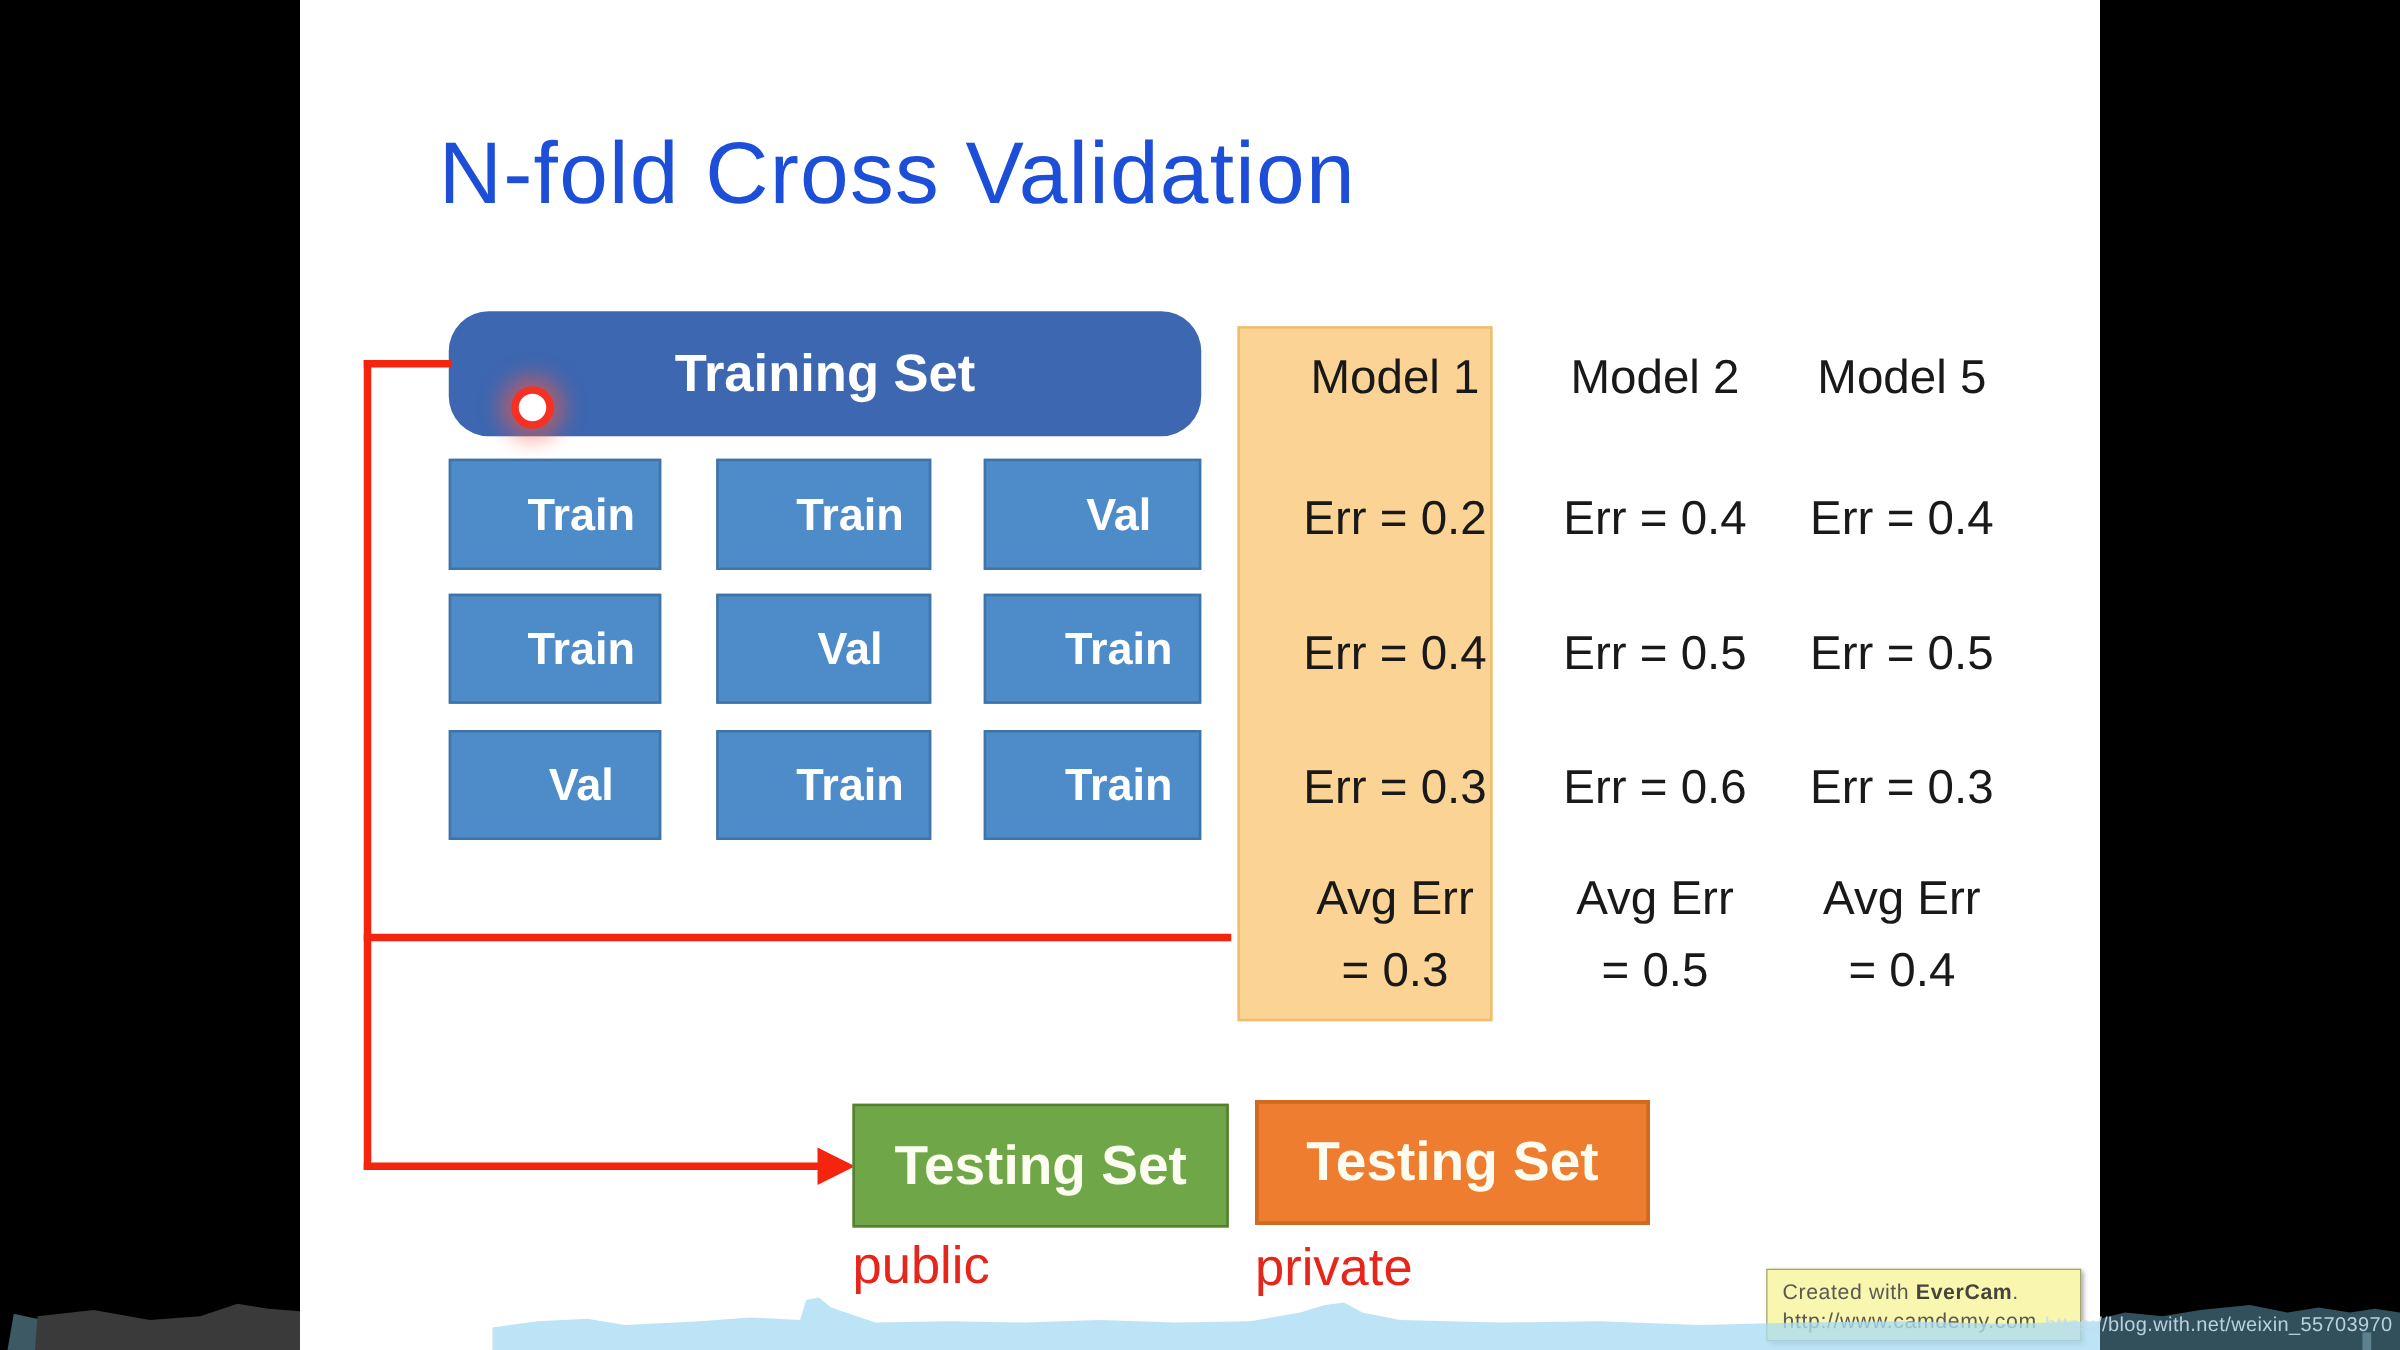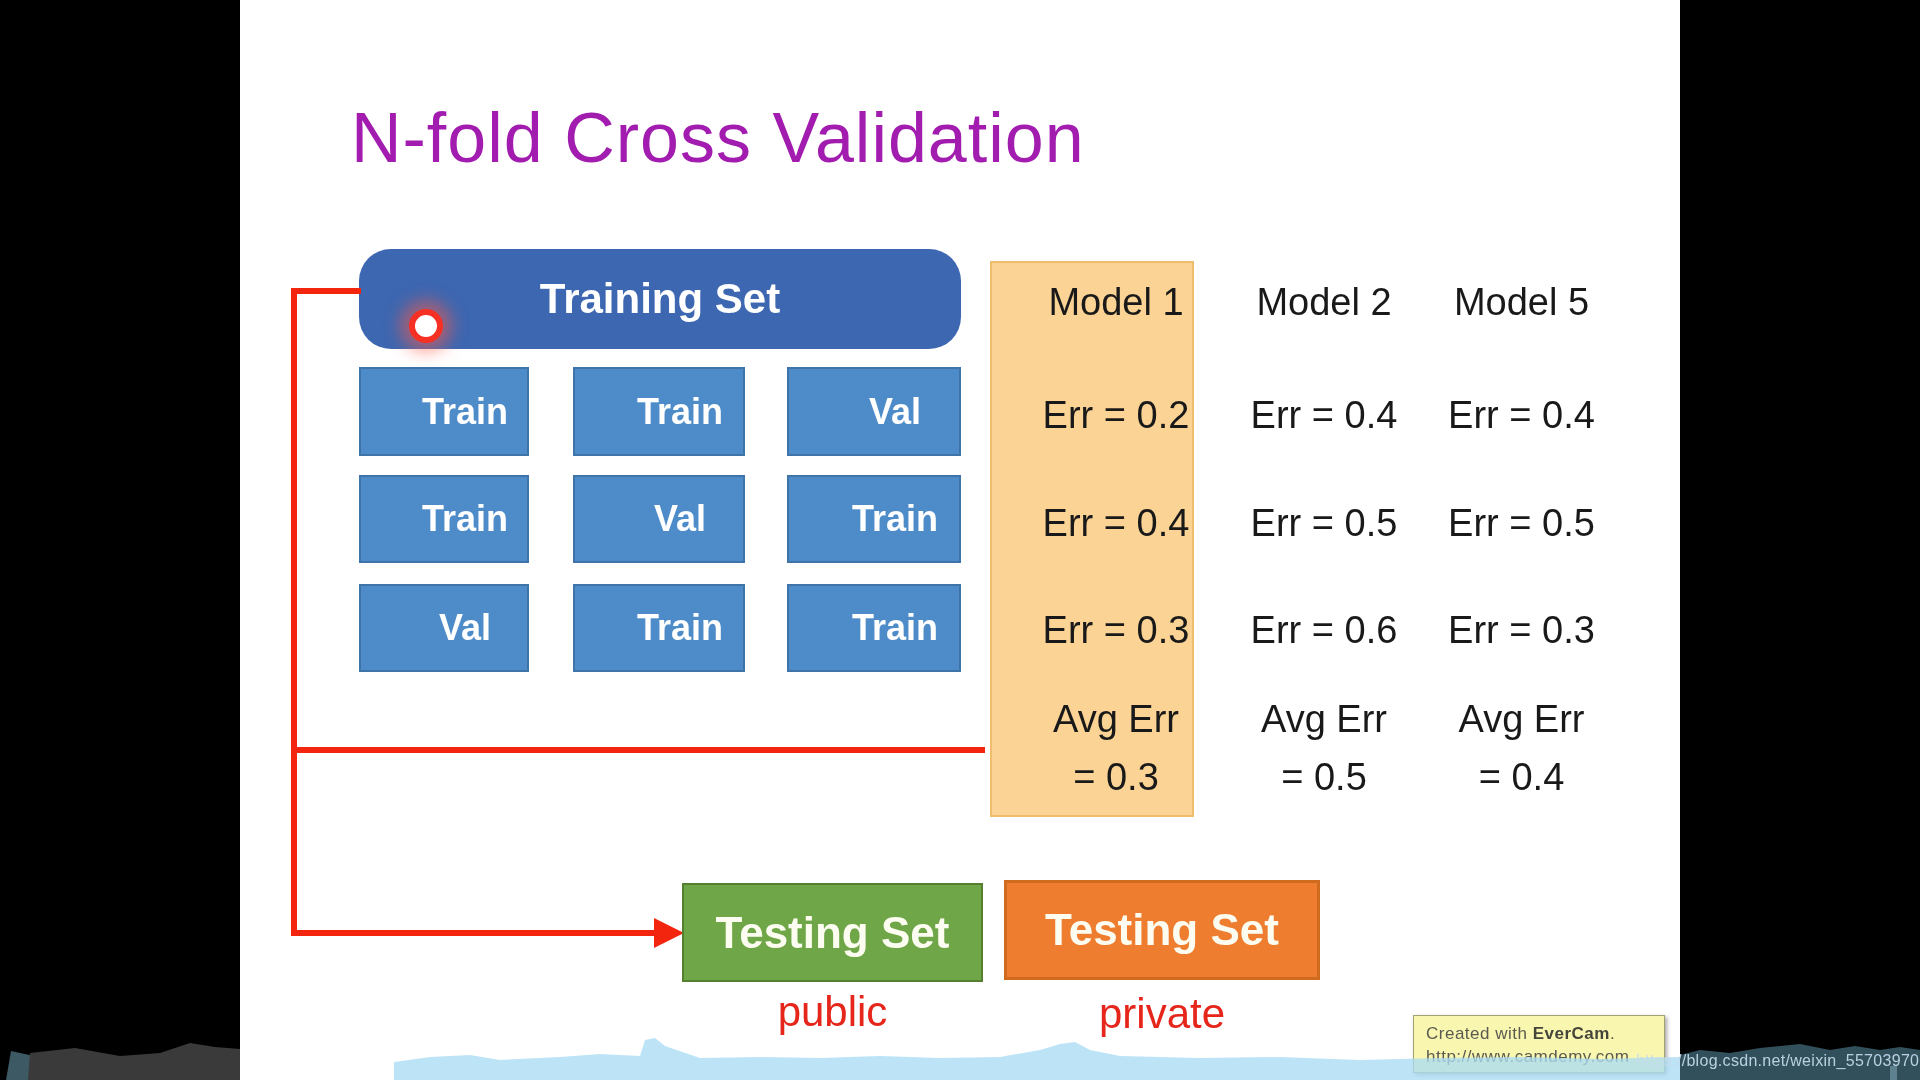--- a/index.html
+++ b/index.html
@@ -1,40 +1,40 @@
 <!DOCTYPE html>
 <html><head>
 <meta charset="utf-8">
 <style>
   html,body{margin:0;padding:0;background:#555;}
   .stage{position:relative;width:1920px;height:1080px;background:#ffffff;overflow:hidden;
          font-family:"Liberation Sans",sans-serif;}
   .bar{position:absolute;top:0;bottom:0;background:#000;}
   .title{position:absolute;left:351px;top:98px;font-size:70px;font-weight:400;
-         color:#a21caf;letter-spacing:1px;white-space:nowrap;}
+         color:#1d4ed8;letter-spacing:1px;white-space:nowrap;}
   .train-header{position:absolute;left:359px;top:249px;width:602px;height:100px;
     background:#3d67b1;display:flex;align-items:center;justify-content:center;
     color:#fff;font-size:42px;font-weight:700;border-radius:32px;}
   .cell{position:absolute;background:#4e8cc9;border:2px solid #3f74a8;box-sizing:border-box;
     display:flex;align-items:center;justify-content:center;color:#fff;font-size:36px;font-weight:600;padding-left:42px;}
   .orange-panel{position:absolute;left:990px;top:261px;width:204px;height:556px;
     background:#fbd394;border:2px solid #eebe6e;box-sizing:border-box;}
   .mcol{position:absolute;top:0;height:840px;}
   .mline{position:absolute;left:0;right:0;text-align:center;font-size:38px;color:#191919;white-space:nowrap;margin-left:48px;}
   .m-name{top:281px;}
   .m-err0{top:394px;} .m-err1{top:502px;} .m-err2{top:609px;}
   .m-avg1{top:698px;} .m-avg2{top:756px;}
   .laser{position:absolute;left:409px;top:309px;width:22px;height:22px;border-radius:50%;
     background:#fff;border:6px solid #f63022;box-sizing:content-box;
     box-shadow:0 0 16px 9px rgba(250,90,70,0.55);}
   .tbox{position:absolute;display:flex;align-items:center;justify-content:center;
     color:#fcfdf0;font-size:44px;font-weight:700;box-sizing:border-box;}
   .tbox.green{left:682px;top:883px;width:301px;height:99px;background:#6fa647;border:2px solid #55802f;}
   .tbox.orange{left:1004px;top:880px;width:316px;height:100px;background:#ee7d2f;border:3px solid #d06a1e;}
-  .caption{position:absolute;text-align:center;font-size:42px;color:#e6261b;}
+  .caption{position:absolute;text-align:left;font-size:42px;color:#e6261b;}
   .caption.public{left:682px;top:988px;width:301px;}
   .caption.private{left:1004px;top:990px;width:316px;}
   .evercam{position:absolute;left:1413px;top:1015px;width:252px;height:58px;box-sizing:border-box;
     background:#f8f6af;border:1px solid #a2a272;box-shadow:2px 2px 4px rgba(0,0,0,0.35);
     padding:7px 10px 0 12px;font-size:17px;line-height:1.35;color:#5a5a50;letter-spacing:0.5px;white-space:nowrap;}
   .evercam b{color:#45453c;}
   .csdn{position:absolute;left:1636px;top:1052px;font-size:16px;letter-spacing:0.3px;
     color:rgba(196,219,236,0.92);white-space:nowrap;z-index:30;}
   svg.overlay{position:absolute;left:0;top:0;pointer-events:none;}
   .waves{z-index:20;}
@@ -117,15 +117,15 @@
   </div>
 
   <svg class="overlay waves" width="1920" height="60" style="top:1020px;" viewBox="0 1020 1920 60">
     <polygon points="6,1080 11,1051 34,1056 34,1080" fill="#3c5964"></polygon>
     <path d="M28,1080 L30,1053 L75,1048 L120,1056 L160,1053 L190,1043 L215,1047 L240,1049 L240,1080 Z" fill="#3a3a3a"></path>
     <path d="M394,1080 L394,1062 L430,1057 L470,1055 L500,1060 L560,1057 L600,1054 L640,1056 L645,1040 L655,1038 L665,1046 L700,1058 L760,1057 L820,1058 L880,1056 L940,1058 L1000,1057 L1040,1050 L1060,1044 L1075,1042 L1090,1050 L1120,1056 L1200,1058 L1280,1057 L1360,1060 L1440,1058 L1520,1057 L1600,1059 L1680,1057 L1680,1080 Z" fill="#abdcf4" fill-opacity="0.78"></path>
     <path d="M1680,1080 L1680,1055 L1700,1050 L1730,1053 L1760,1048 L1800,1044 L1830,1050 L1855,1046 L1880,1050 L1900,1047 L1920,1050 L1920,1080 Z" fill="#32505c"></path>
     <rect x="1890" y="1066" width="7" height="14" fill="#5e8190"></rect>
   </svg>
 
-  <div class="csdn">https://blog.csdn.net/weixin_55703970</div>
+  <div class="csdn">https://blog.with.net/weixin_55703970</div>
 
 </div>
 
 </body></html>

